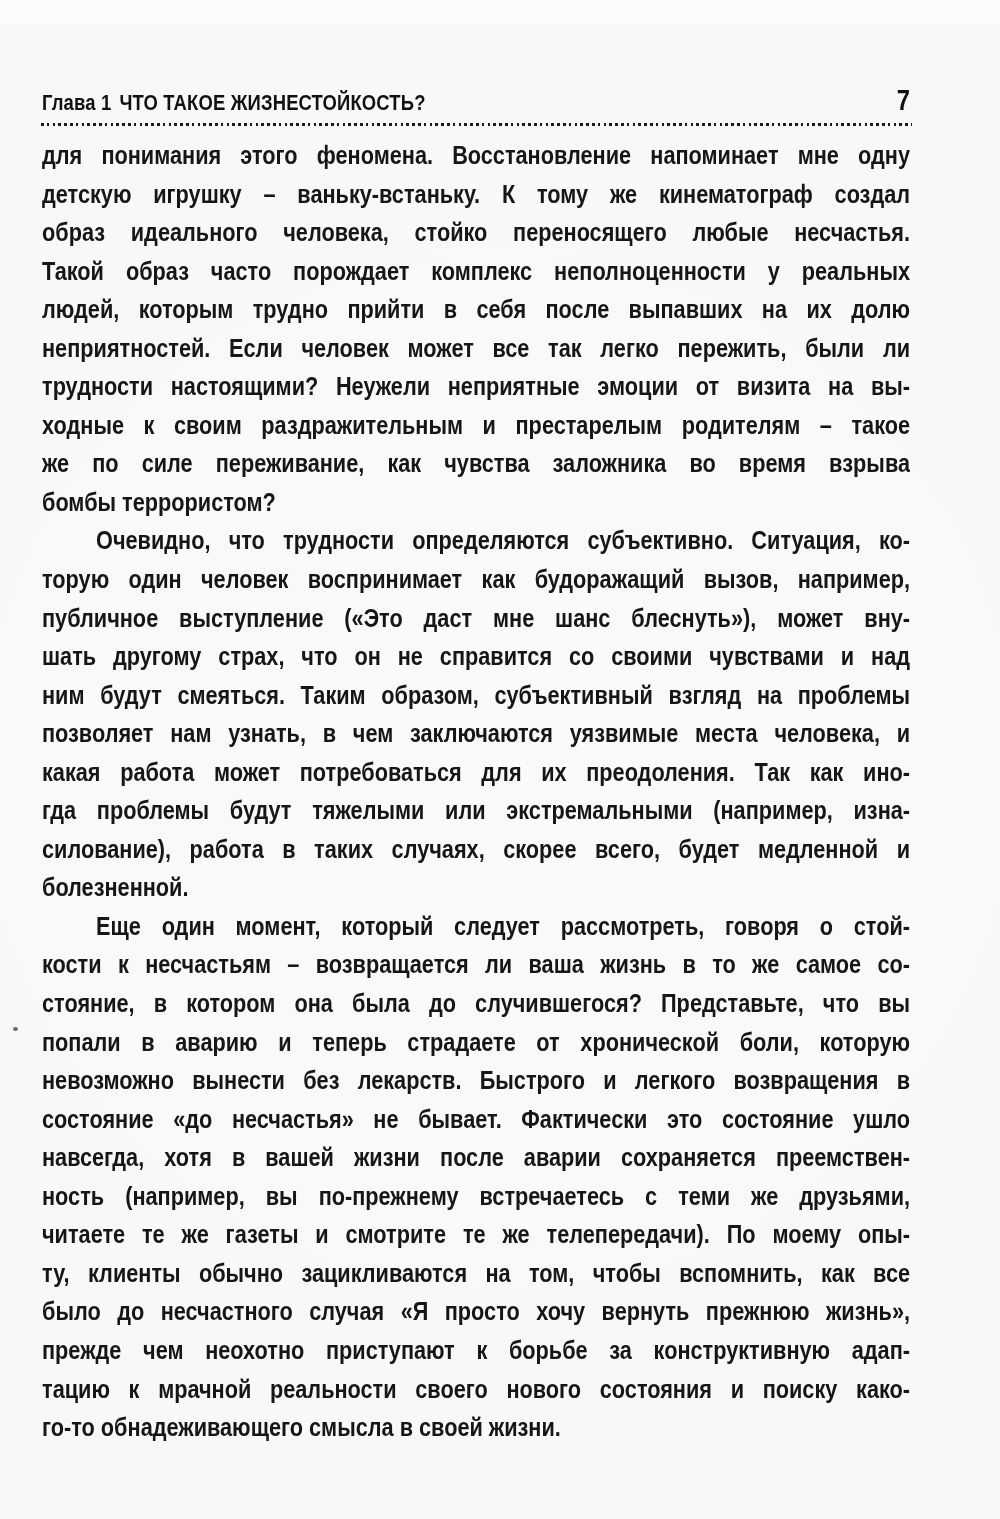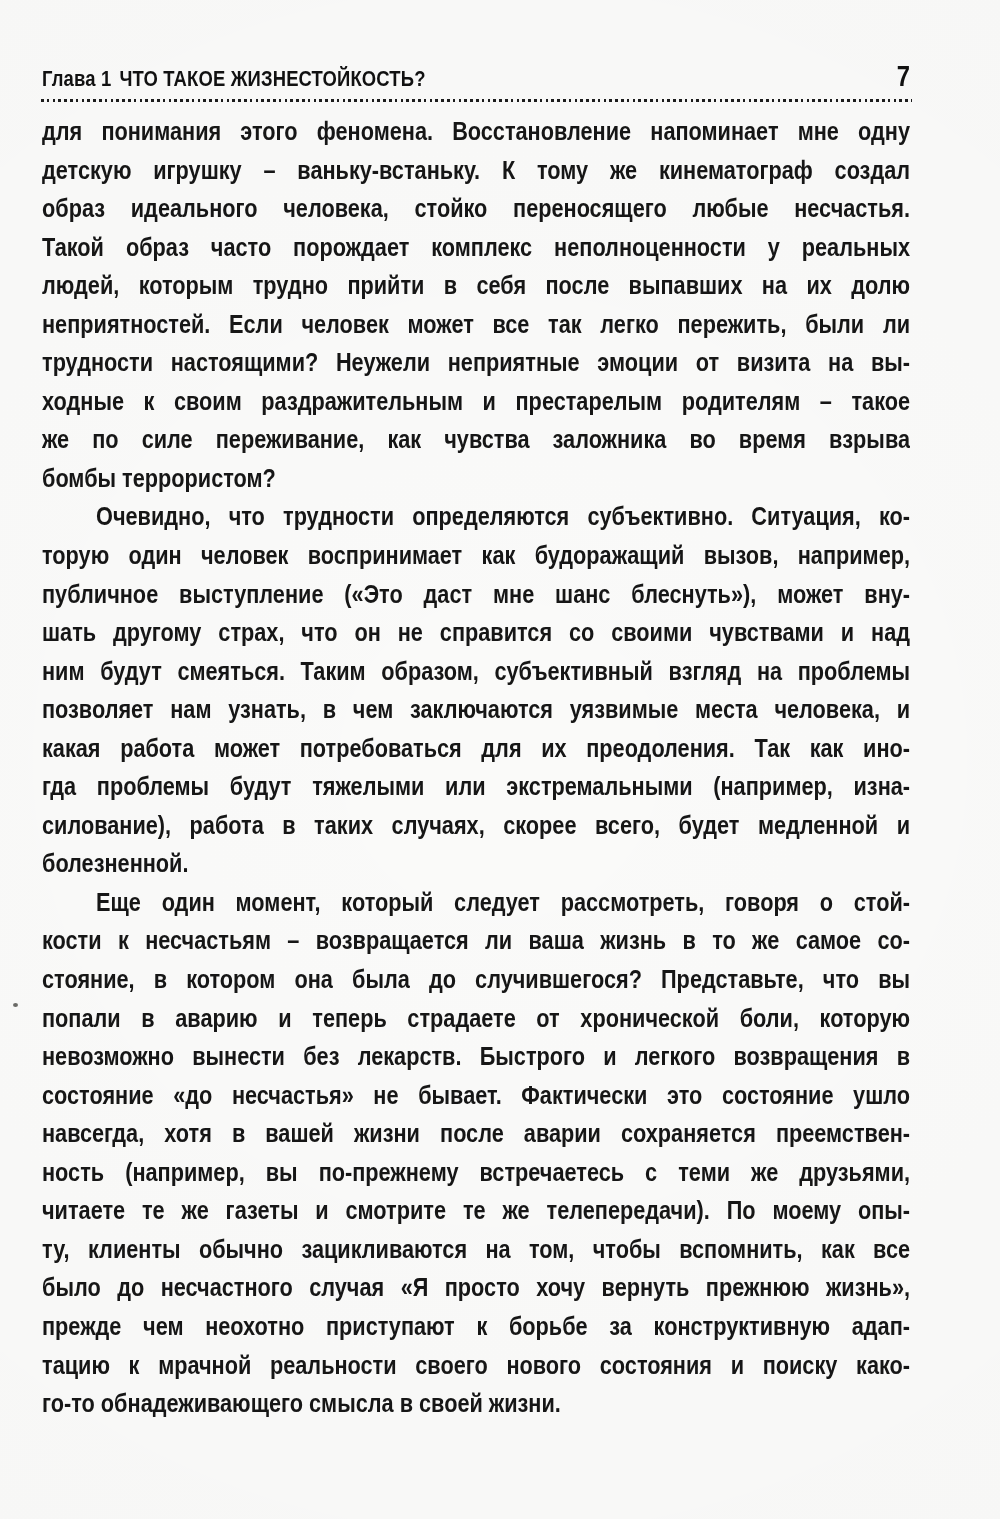--- a/index.html
+++ b/index.html
@@ -14,20 +14,21 @@
     overflow: hidden;
     font-family: "Liberation Sans", "DejaVu Sans", sans-serif;
     color: #141414;
   }
   .page {
     position: absolute;
     inset: 0;
     background:
       radial-gradient(circle at 50% 50%, rgba(0,0,0,0.008), rgba(0,0,0,0.02)),
       #fcfcfb;
+    margin-top: 24px;
   }
   
   .head-row {
     position: absolute;
     left: 42px;
     top: 60px;
     width: 1060px;
     transform: scaleX(0.8189);
     transform-origin: 0 0;
     display: flex;

